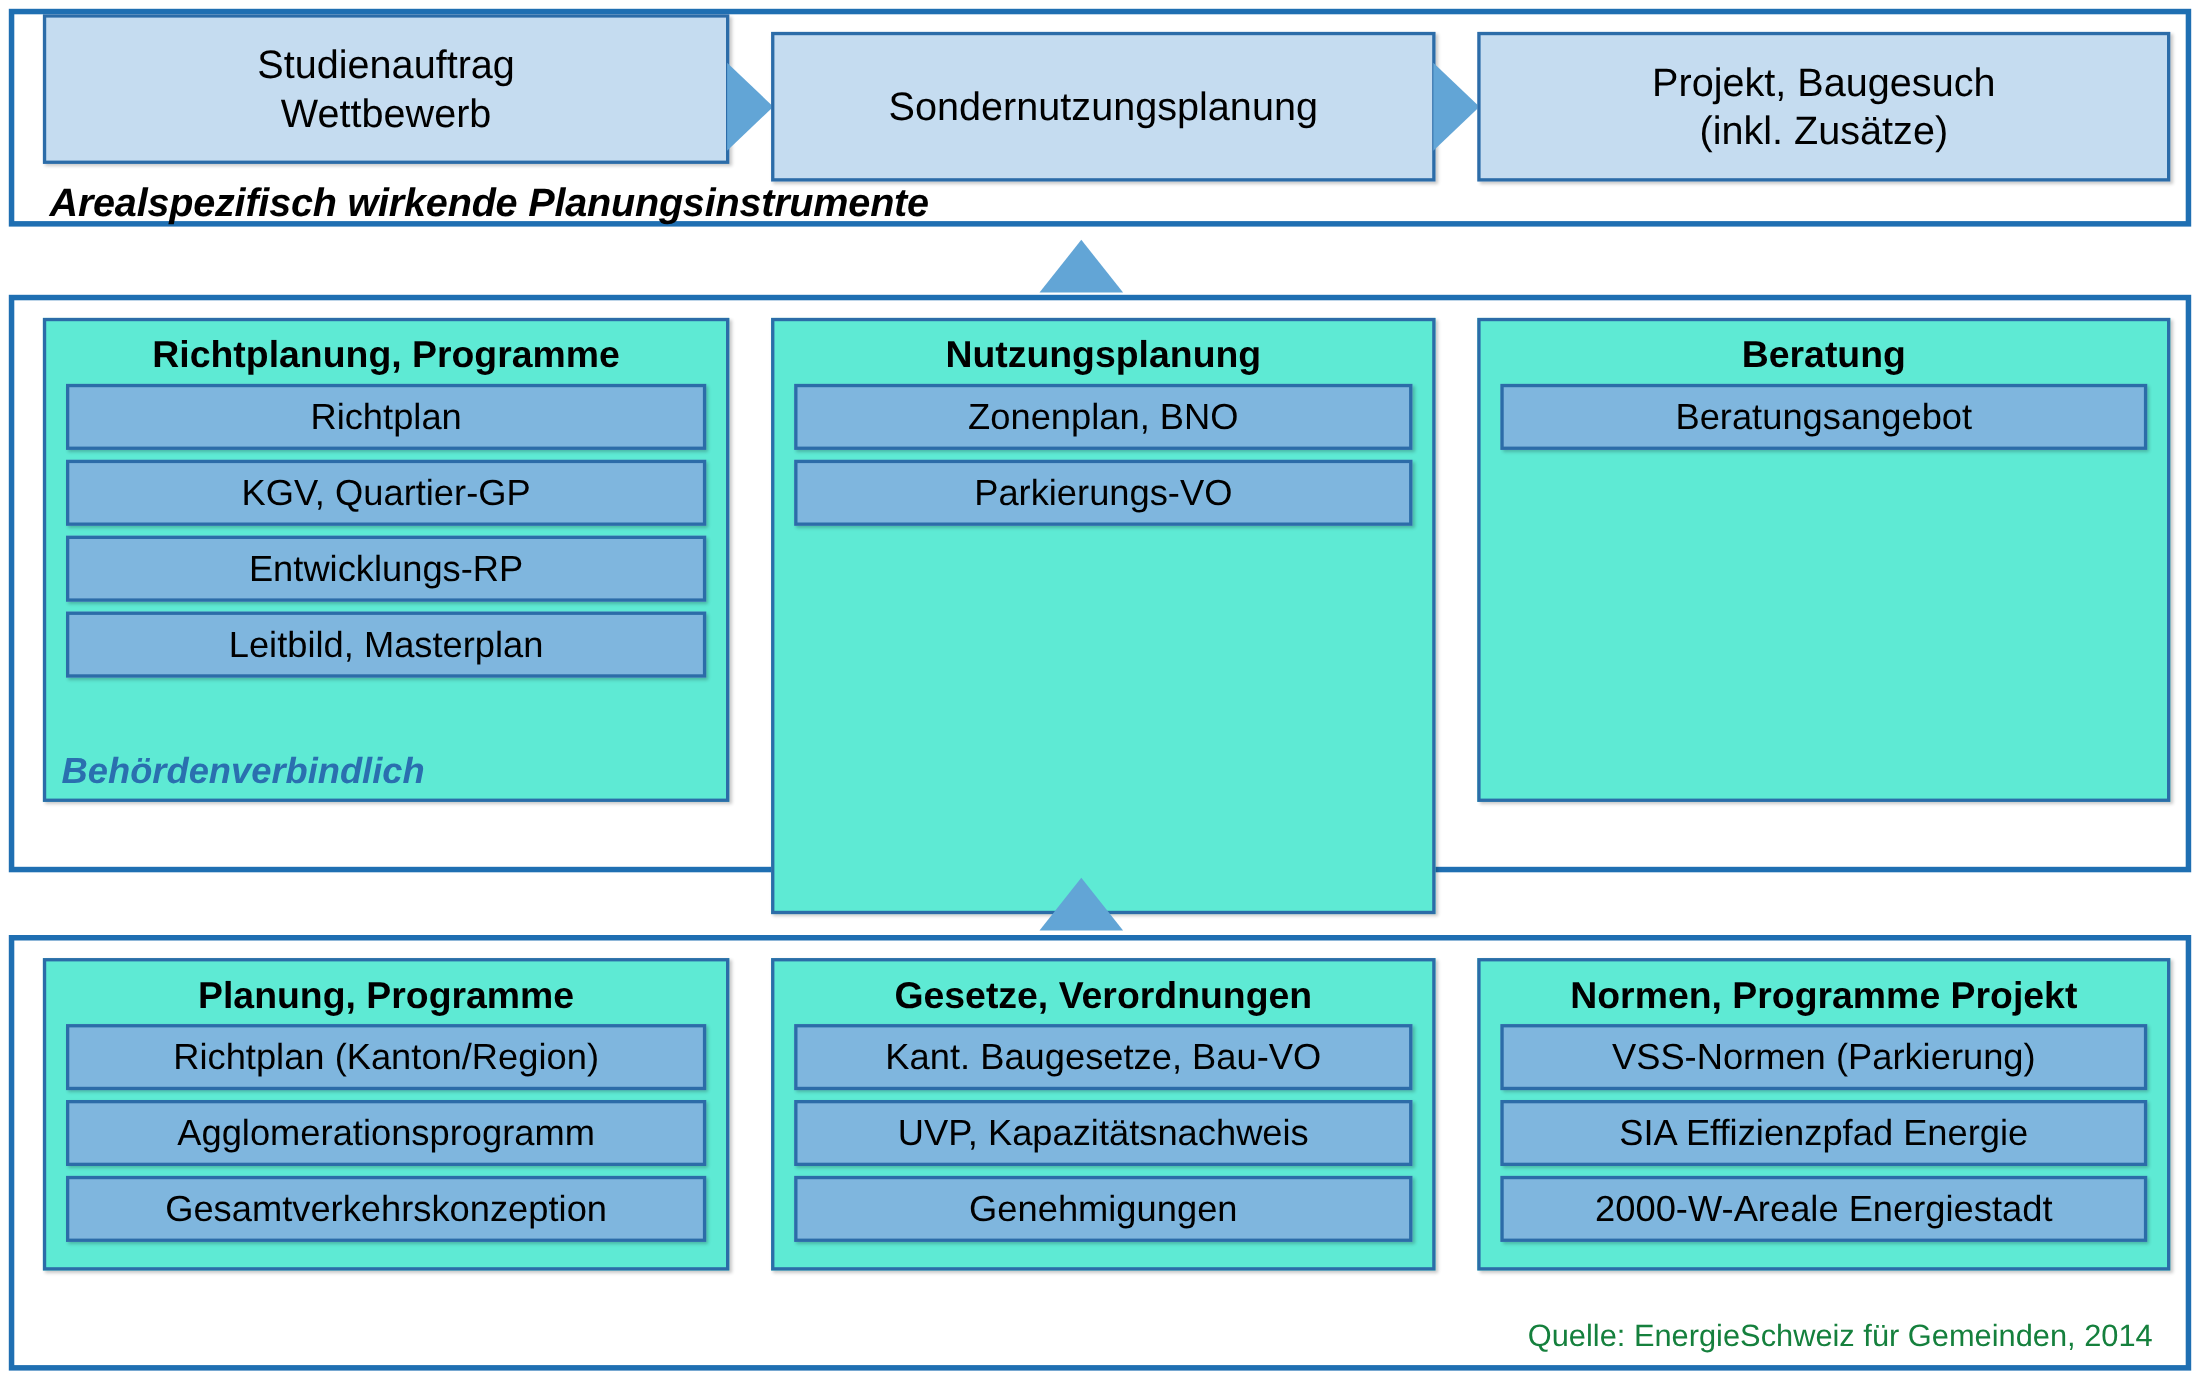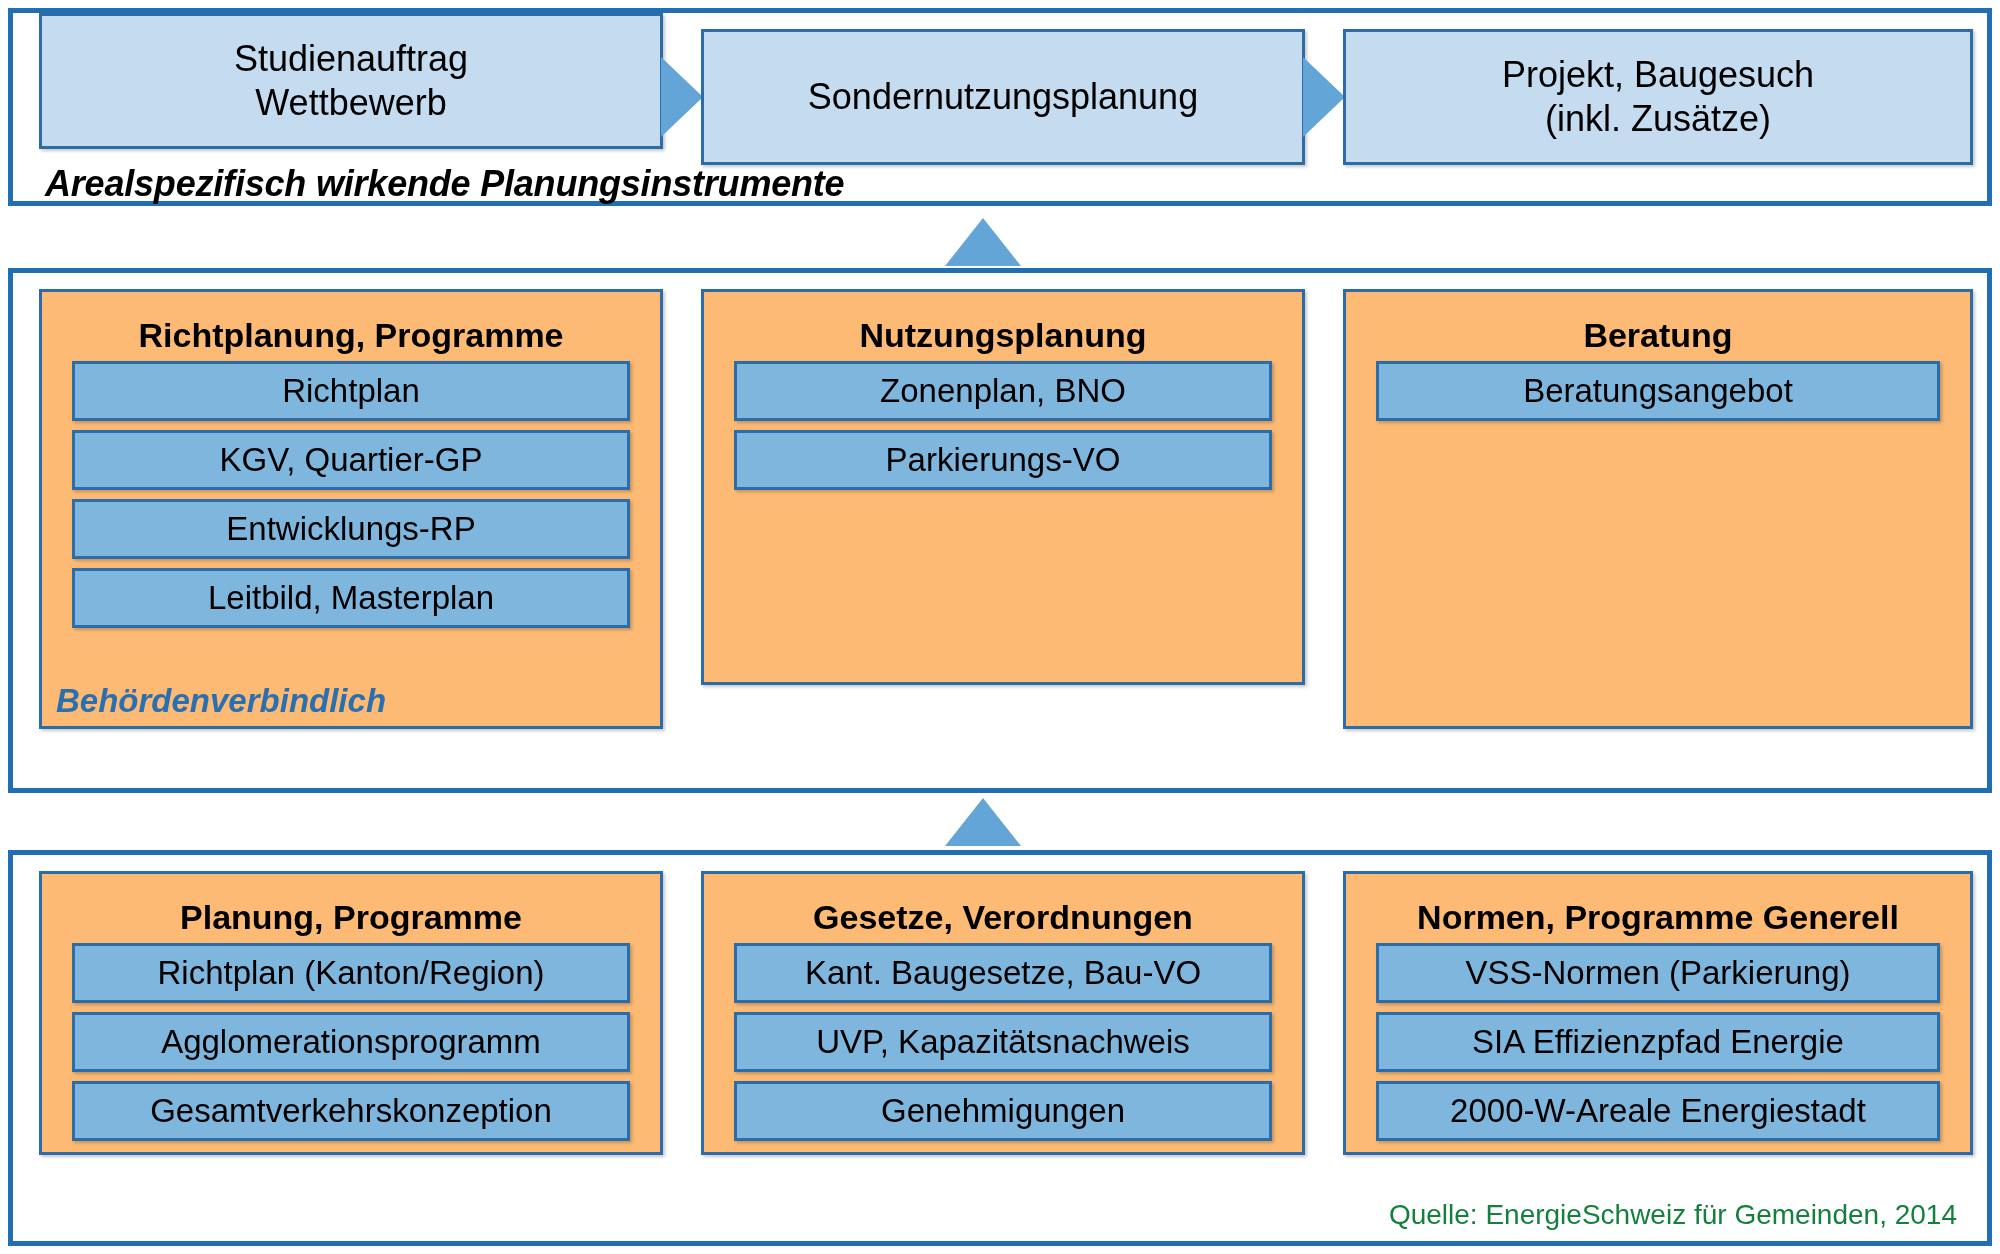--- a/index.html
+++ b/index.html
@@ -80,24 +80,24 @@
     border-left: 38px solid transparent;
     border-right: 38px solid transparent;
     border-bottom: 48px solid #62A5D6;
   }
   #up-arrow-1 { left: 945px; top: 218px; }
   #up-arrow-2 { left: 945px; top: 798px; }
 
   
   .cat-panel {
     position: absolute;
-    background: #fdba74;
+    background: #5eead4;
     border: 3px solid #2C6CA8;
     box-shadow: 2px 2px 3px rgba(0,0,0,0.22);
-    padding: 16px;
+    padding: 4px;
   }
 
   .cat-title {
     font-weight: bold;
     font-size: 34px;
     text-align: center;
     color: #000000;
     margin-top: 8px;
     margin-bottom: 6px;
     white-space: nowrap;
@@ -128,21 +128,21 @@
     bottom: 6px;
     font-style: italic;
     font-weight: bold;
     font-size: 33px;
     color: #2A6FAF;
     white-space: nowrap;
   }
 
   
   #mid-col-0 { left: 26px;   top: 16px; width: 624px;  height: 440px; }
-  #mid-col-1 { left: 688px;  top: 16px; width: 604px;  height: 396px; }
+  #mid-col-1 { left: 688px;  top: 16px; width: 604px;  height: 542px; }
   #mid-col-2 { left: 1330px; top: 16px; width: 630px;  height: 440px; }
 
   
   #bot-col-0 { left: 26px;   top: 16px; width: 624px;  height: 284px; }
   #bot-col-1 { left: 688px;  top: 16px; width: 604px;  height: 284px; }
   #bot-col-2 { left: 1330px; top: 16px; width: 630px;  height: 284px; }
 
   
   #source-note {
     position: absolute;
@@ -230,21 +230,21 @@
     <div class="cat-panel" id="bot-col-1">
       <div class="cat-title">Gesetze, Verordnungen</div>
       <div class="item-list">
         <div class="cat-item">Kant. Baugesetze, Bau-VO</div>
         <div class="cat-item">UVP, Kapazitätsnachweis</div>
         <div class="cat-item">Genehmigungen</div>
       </div>
     </div>
 
     <div class="cat-panel" id="bot-col-2">
-      <div class="cat-title">Normen, Programme Generell</div>
+      <div class="cat-title">Normen, Programme Projekt</div>
       <div class="item-list">
         <div class="cat-item">VSS-Normen (Parkierung)</div>
         <div class="cat-item">SIA Effizienzpfad Energie</div>
         <div class="cat-item">2000-W-Areale Energiestadt</div>
       </div>
     </div>
 
     <div id="source-note">Quelle: EnergieSchweiz für Gemeinden, 2014</div>
   </div>
 

